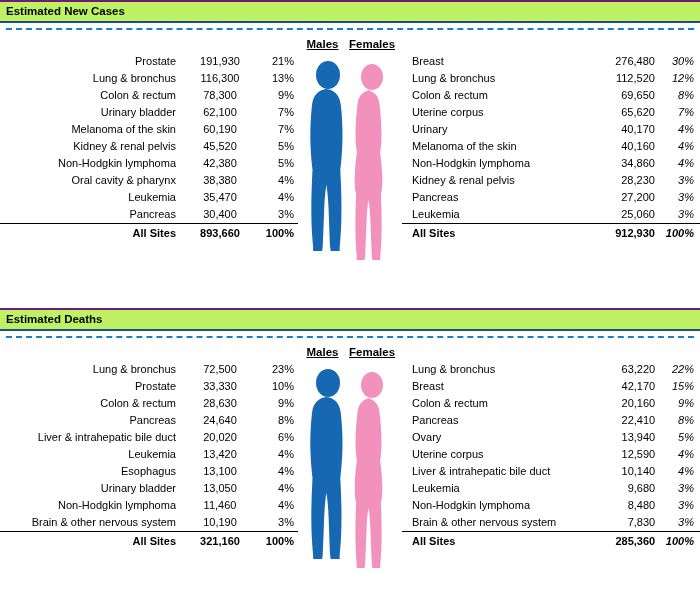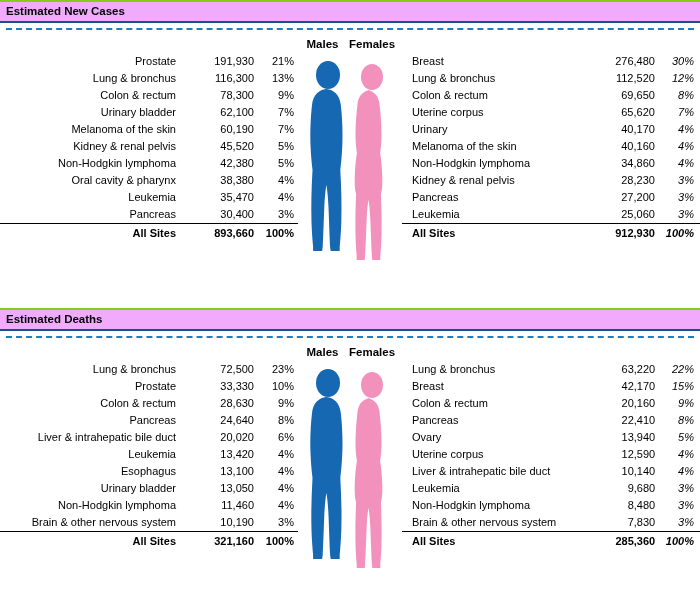--- a/index.html
+++ b/index.html
@@ -12,27 +12,27 @@
     height: 596px;
     font-family: "Liberation Sans", sans-serif;
     color: #000000;
     position: relative;
     overflow: hidden;
   }
   .panel {
     position: relative;
   }
   .section-title-bar {
-    border-top: 2px solid #84cc16;
+    border-top: 2px solid #701a75;
     border-bottom: 2px solid #1a4f8a;
     padding: 3px 6px 4px 6px;
     font-size: 11.5px;
     font-weight: bold;
     color: #000000;
-    background: #f0abfc;
+    background: #bef264;
   }
   .dash-rule {
     border-top: 2px dashed #1b7fc4;
     height: 0;
     margin: 5px 6px 0 6px;
   }
   .panel-body {
     display: flex;
     flex-direction: row;
     align-items: flex-start;
@@ -60,35 +60,36 @@
     line-height: 17px;
   }
   .fig-heads {
     display: flex;
     flex-direction: row;
     width: 104px;
     justify-content: space-between;
     position: absolute;
     top: 0;
     left: 0;
+    text-decoration: underline;
   }
   .fig-head.male { width: 50px; }
   .fig-head.female { width: 54px; text-align: left; padding-left: 2px;}
   table.stat {
     border-collapse: collapse;
     width: 100%;
     font-size: 11px;
   }
   table.stat td {
     padding: 2px 0 3px 0;
     vertical-align: bottom;
     white-space: nowrap;
   }
   .left-table td.site { text-align: right; padding-right: 10px; width: 176px;}
-  .left-table td.num  { text-align: right; width: 68px; }
+  .left-table td.num  { text-align: center; width: 68px; }
   .left-table td.pct  { text-align: right; width: 40px; padding-right: 4px; margin-top: 36px;}
 
   .right-table td.site { text-align: left; padding-left: 10px; width: 182px;}
   .right-table td.num  { text-align: right; width: 68px; }
   .right-table td.pct  { text-align: right; width: 40px; padding-right: 6px; font-style: italic;}
 
   tr.total td {
     font-weight: bold;
     border-top: 1.5px solid #000000;
     padding-top: 3px;

